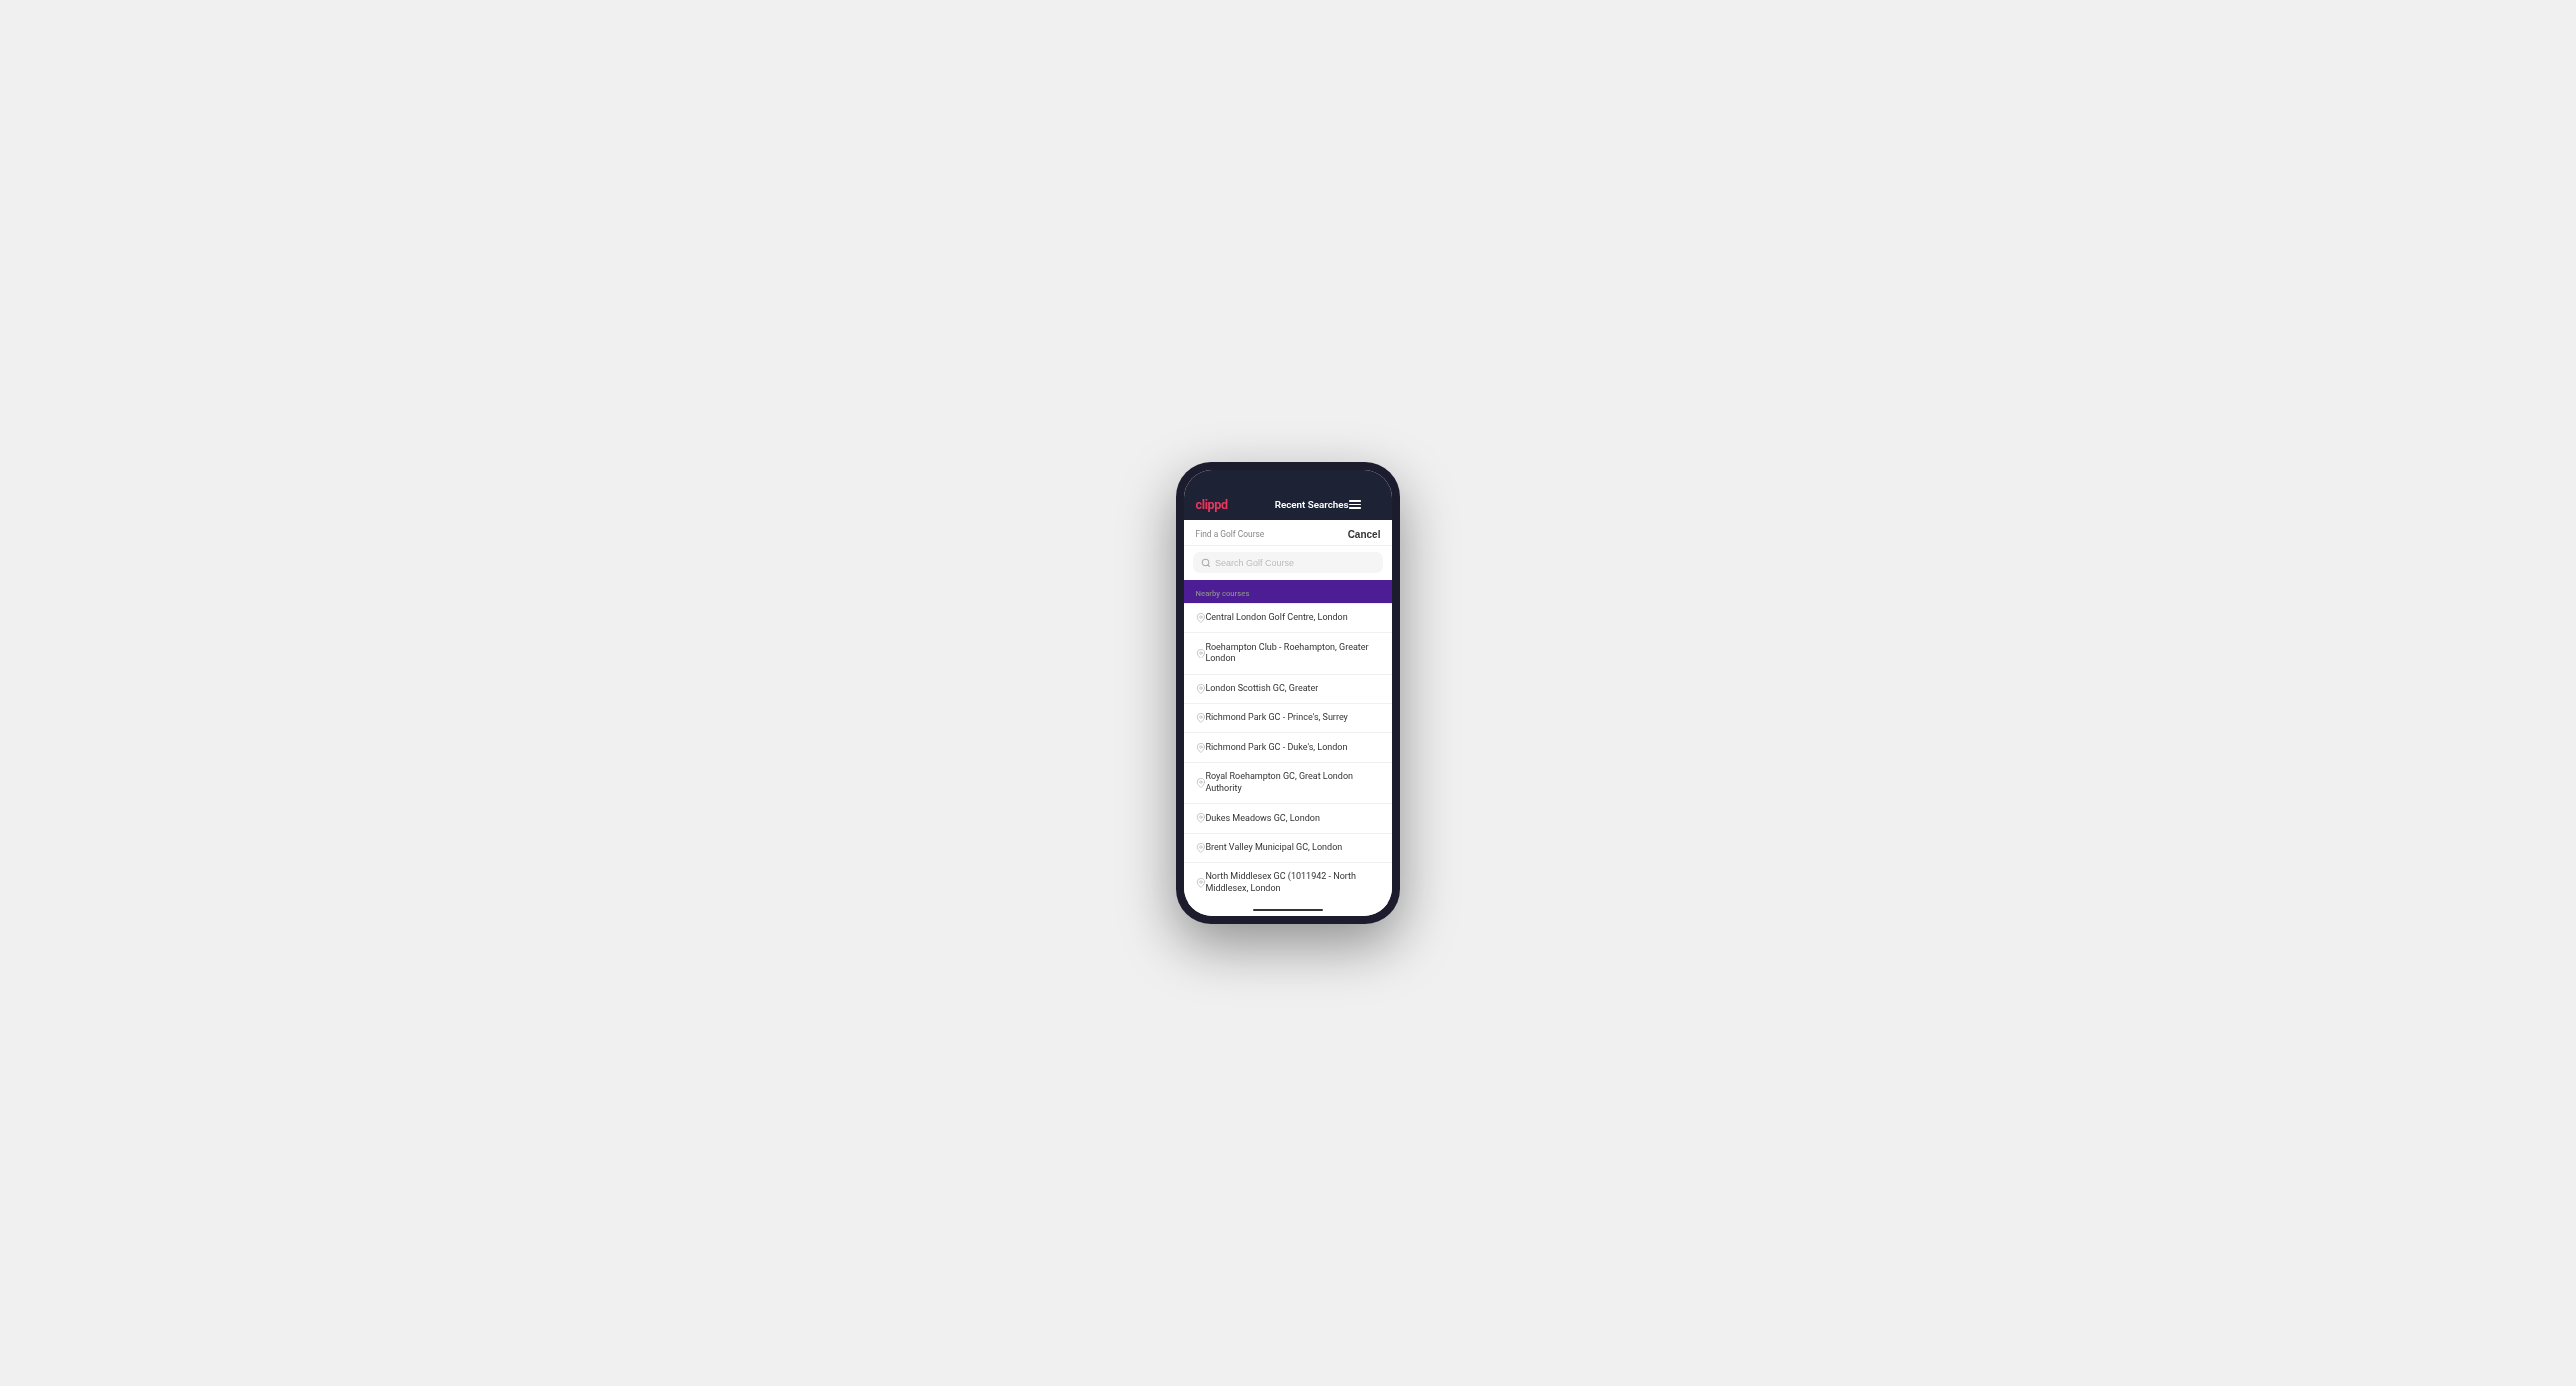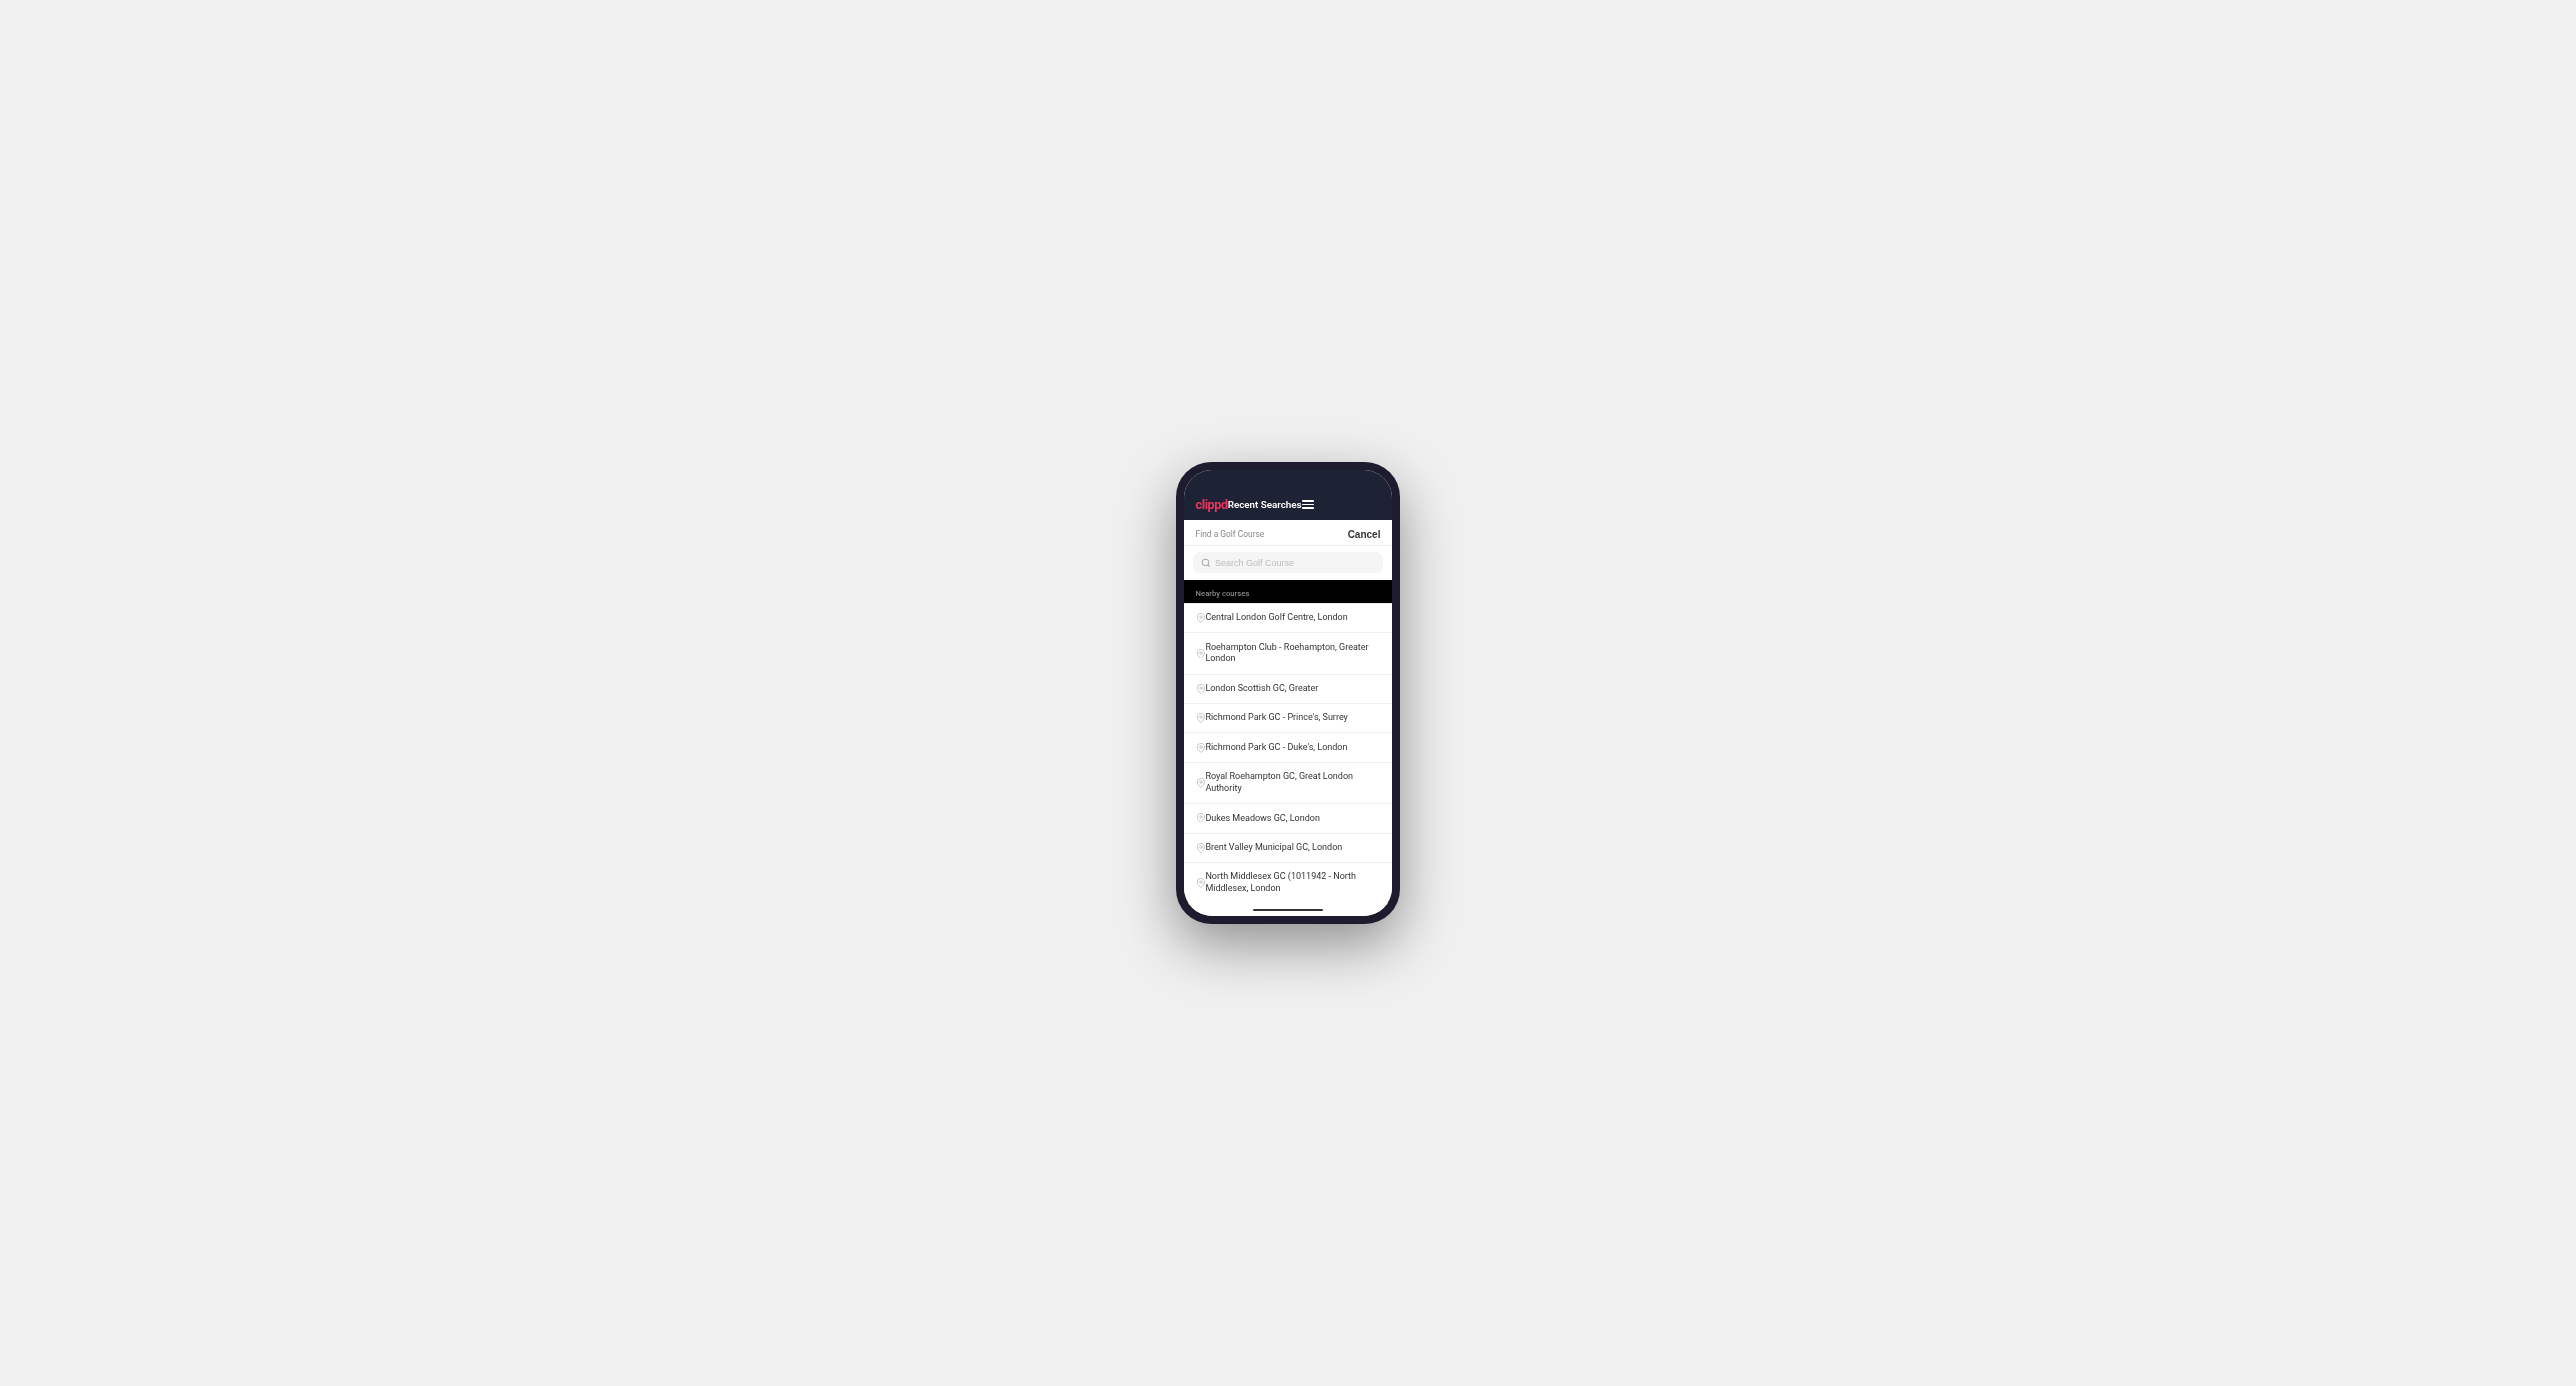--- a/index.html
+++ b/index.html
@@ -60,20 +60,21 @@
       font-size: 12.6px;
       font-weight: 700;
       color: #e8365d;
       letter-spacing: -0.4px;
     }
 
     .app-title {
       font-size: 9.8px;
       font-weight: 600;
       color: #ffffff;
+      margin-left: 47px;
     }
 
     .hamburger-icon {
       display: flex;
       flex-direction: column;
       gap: 2.1px;
       cursor: pointer;
     }
 
     .hamburger-icon span {
@@ -148,21 +149,21 @@
       outline: none;
     }
 
     .search-input::placeholder {
       color: #bbb;
     }
 
     
     .nearby-header {
       padding: 5.6px 11.2px 4.2px;
-      background: #000000;
+      background: #4c1d95;
       border-bottom: 0.7px solid #ebebeb;
     }
 
     .nearby-label {
       font-size: 7.7px;
       color: #888;
       font-weight: 500;
       text-transform: none;
     }
 

